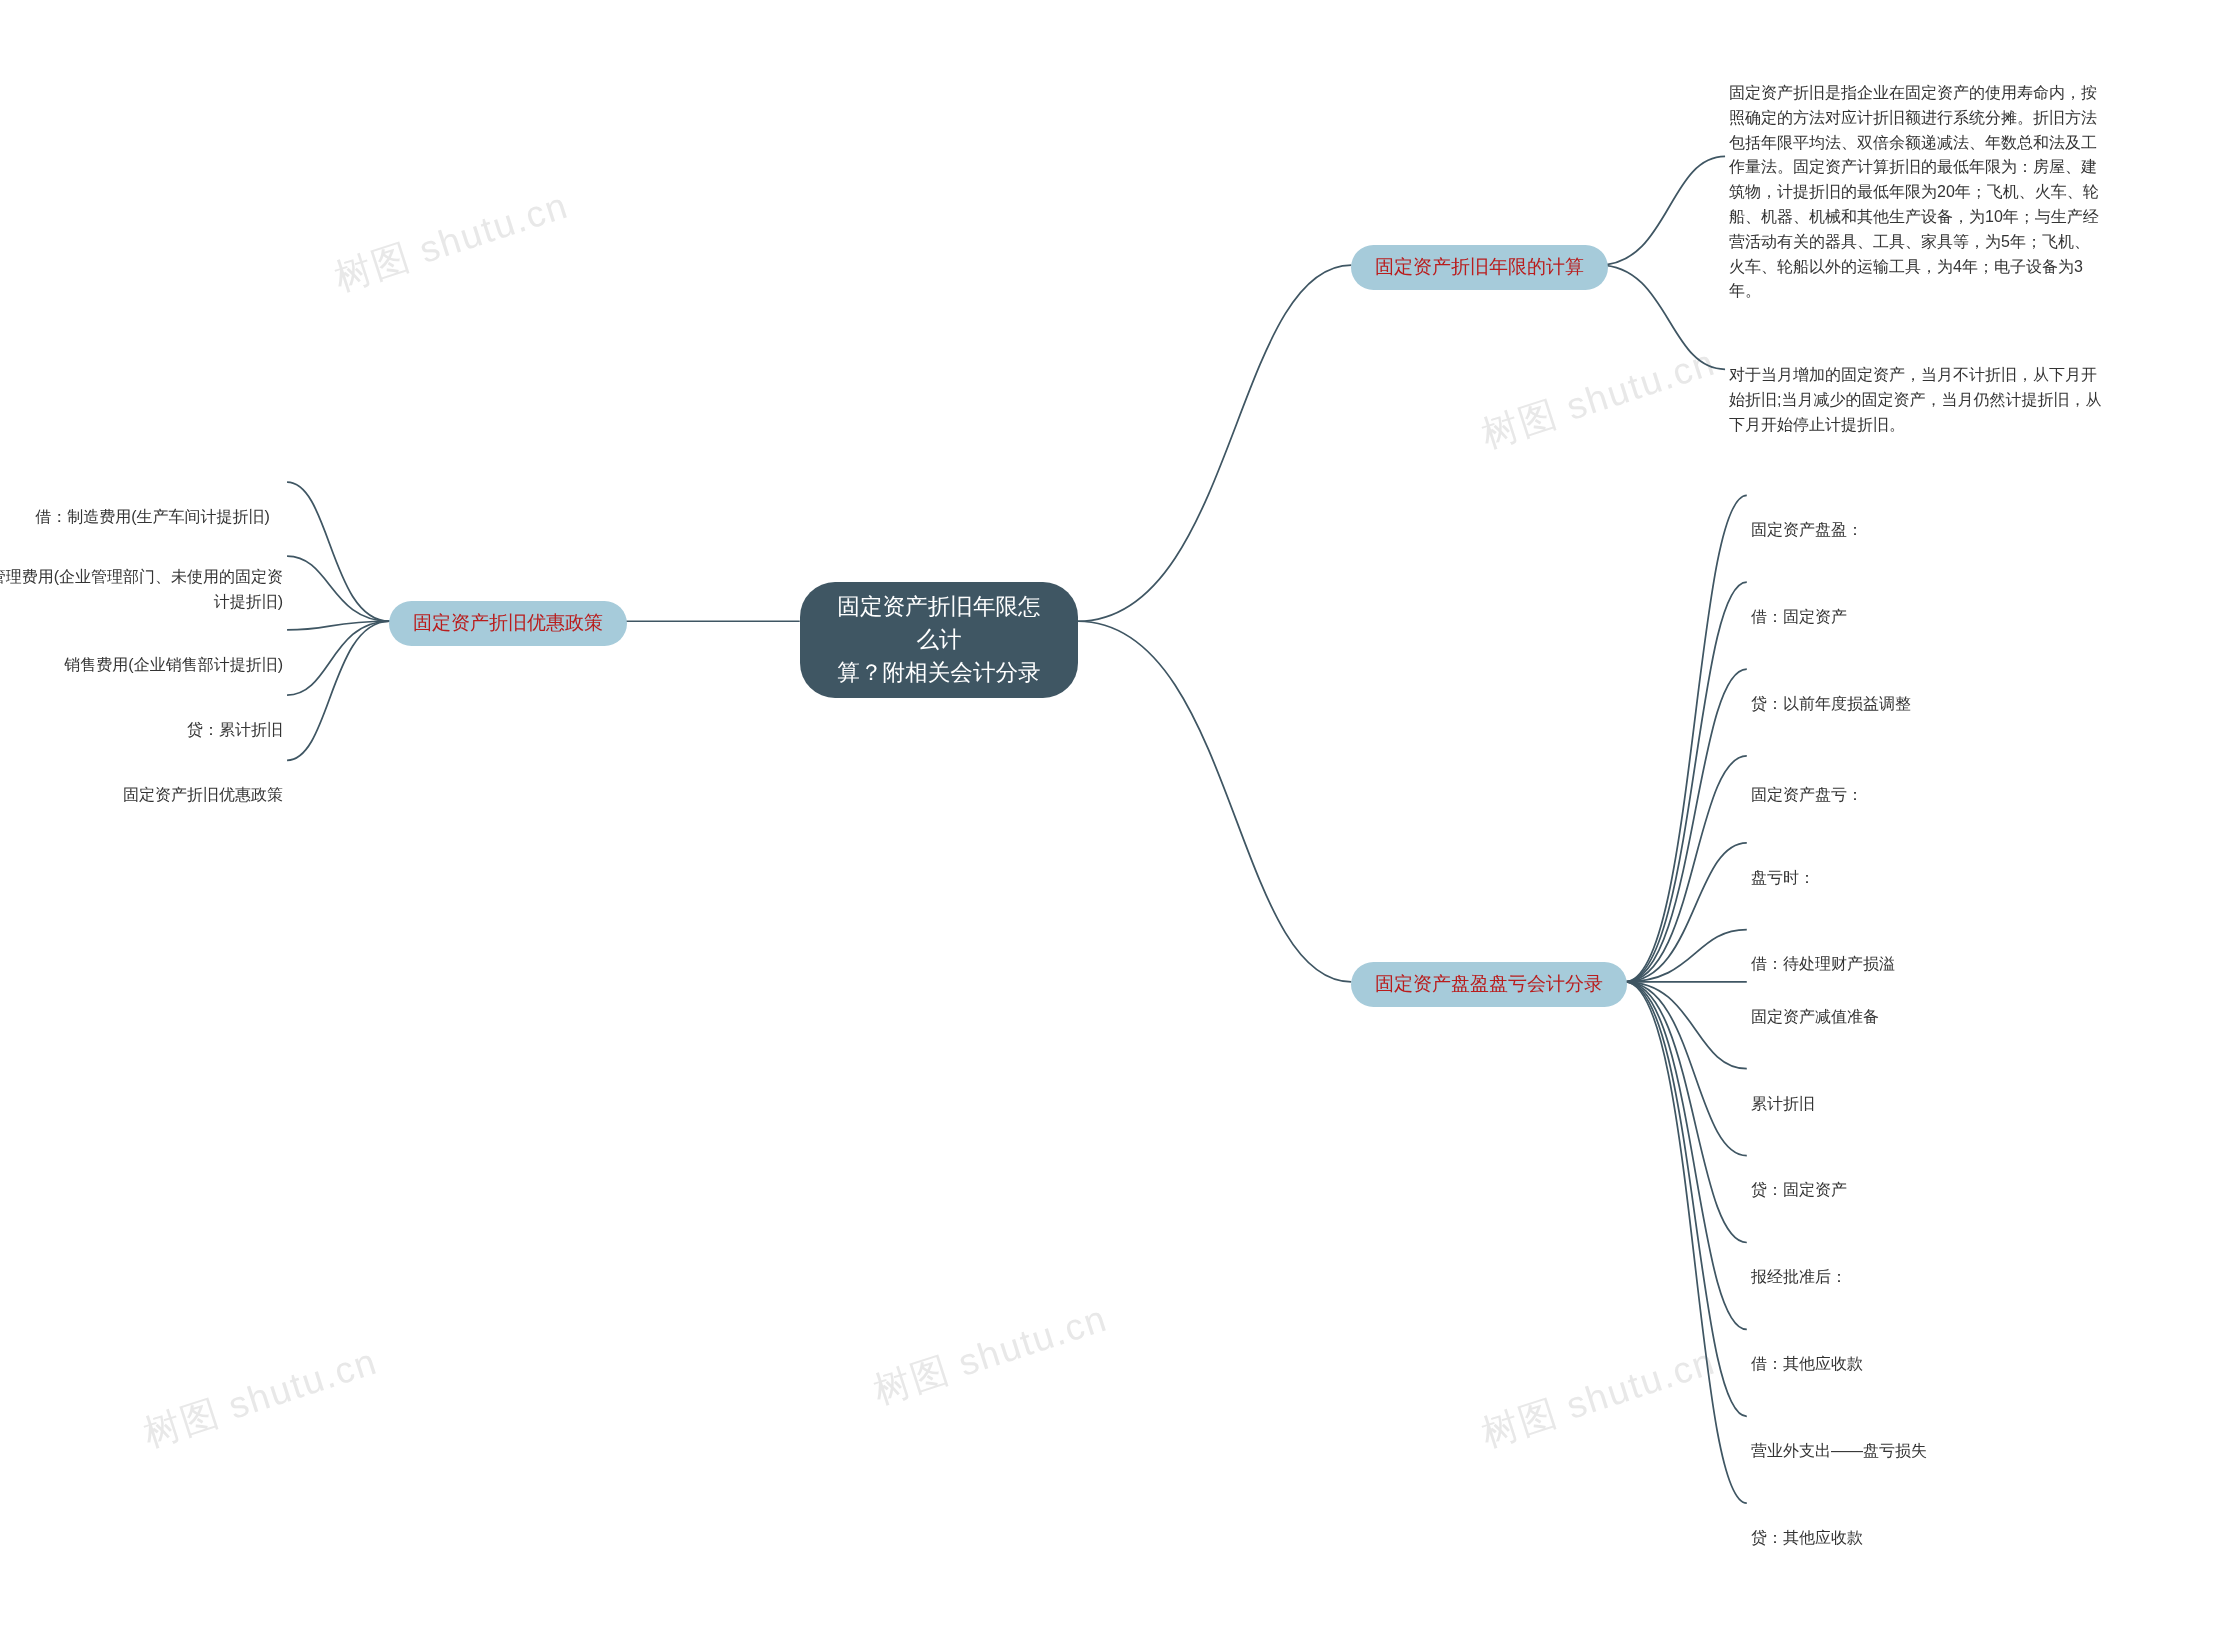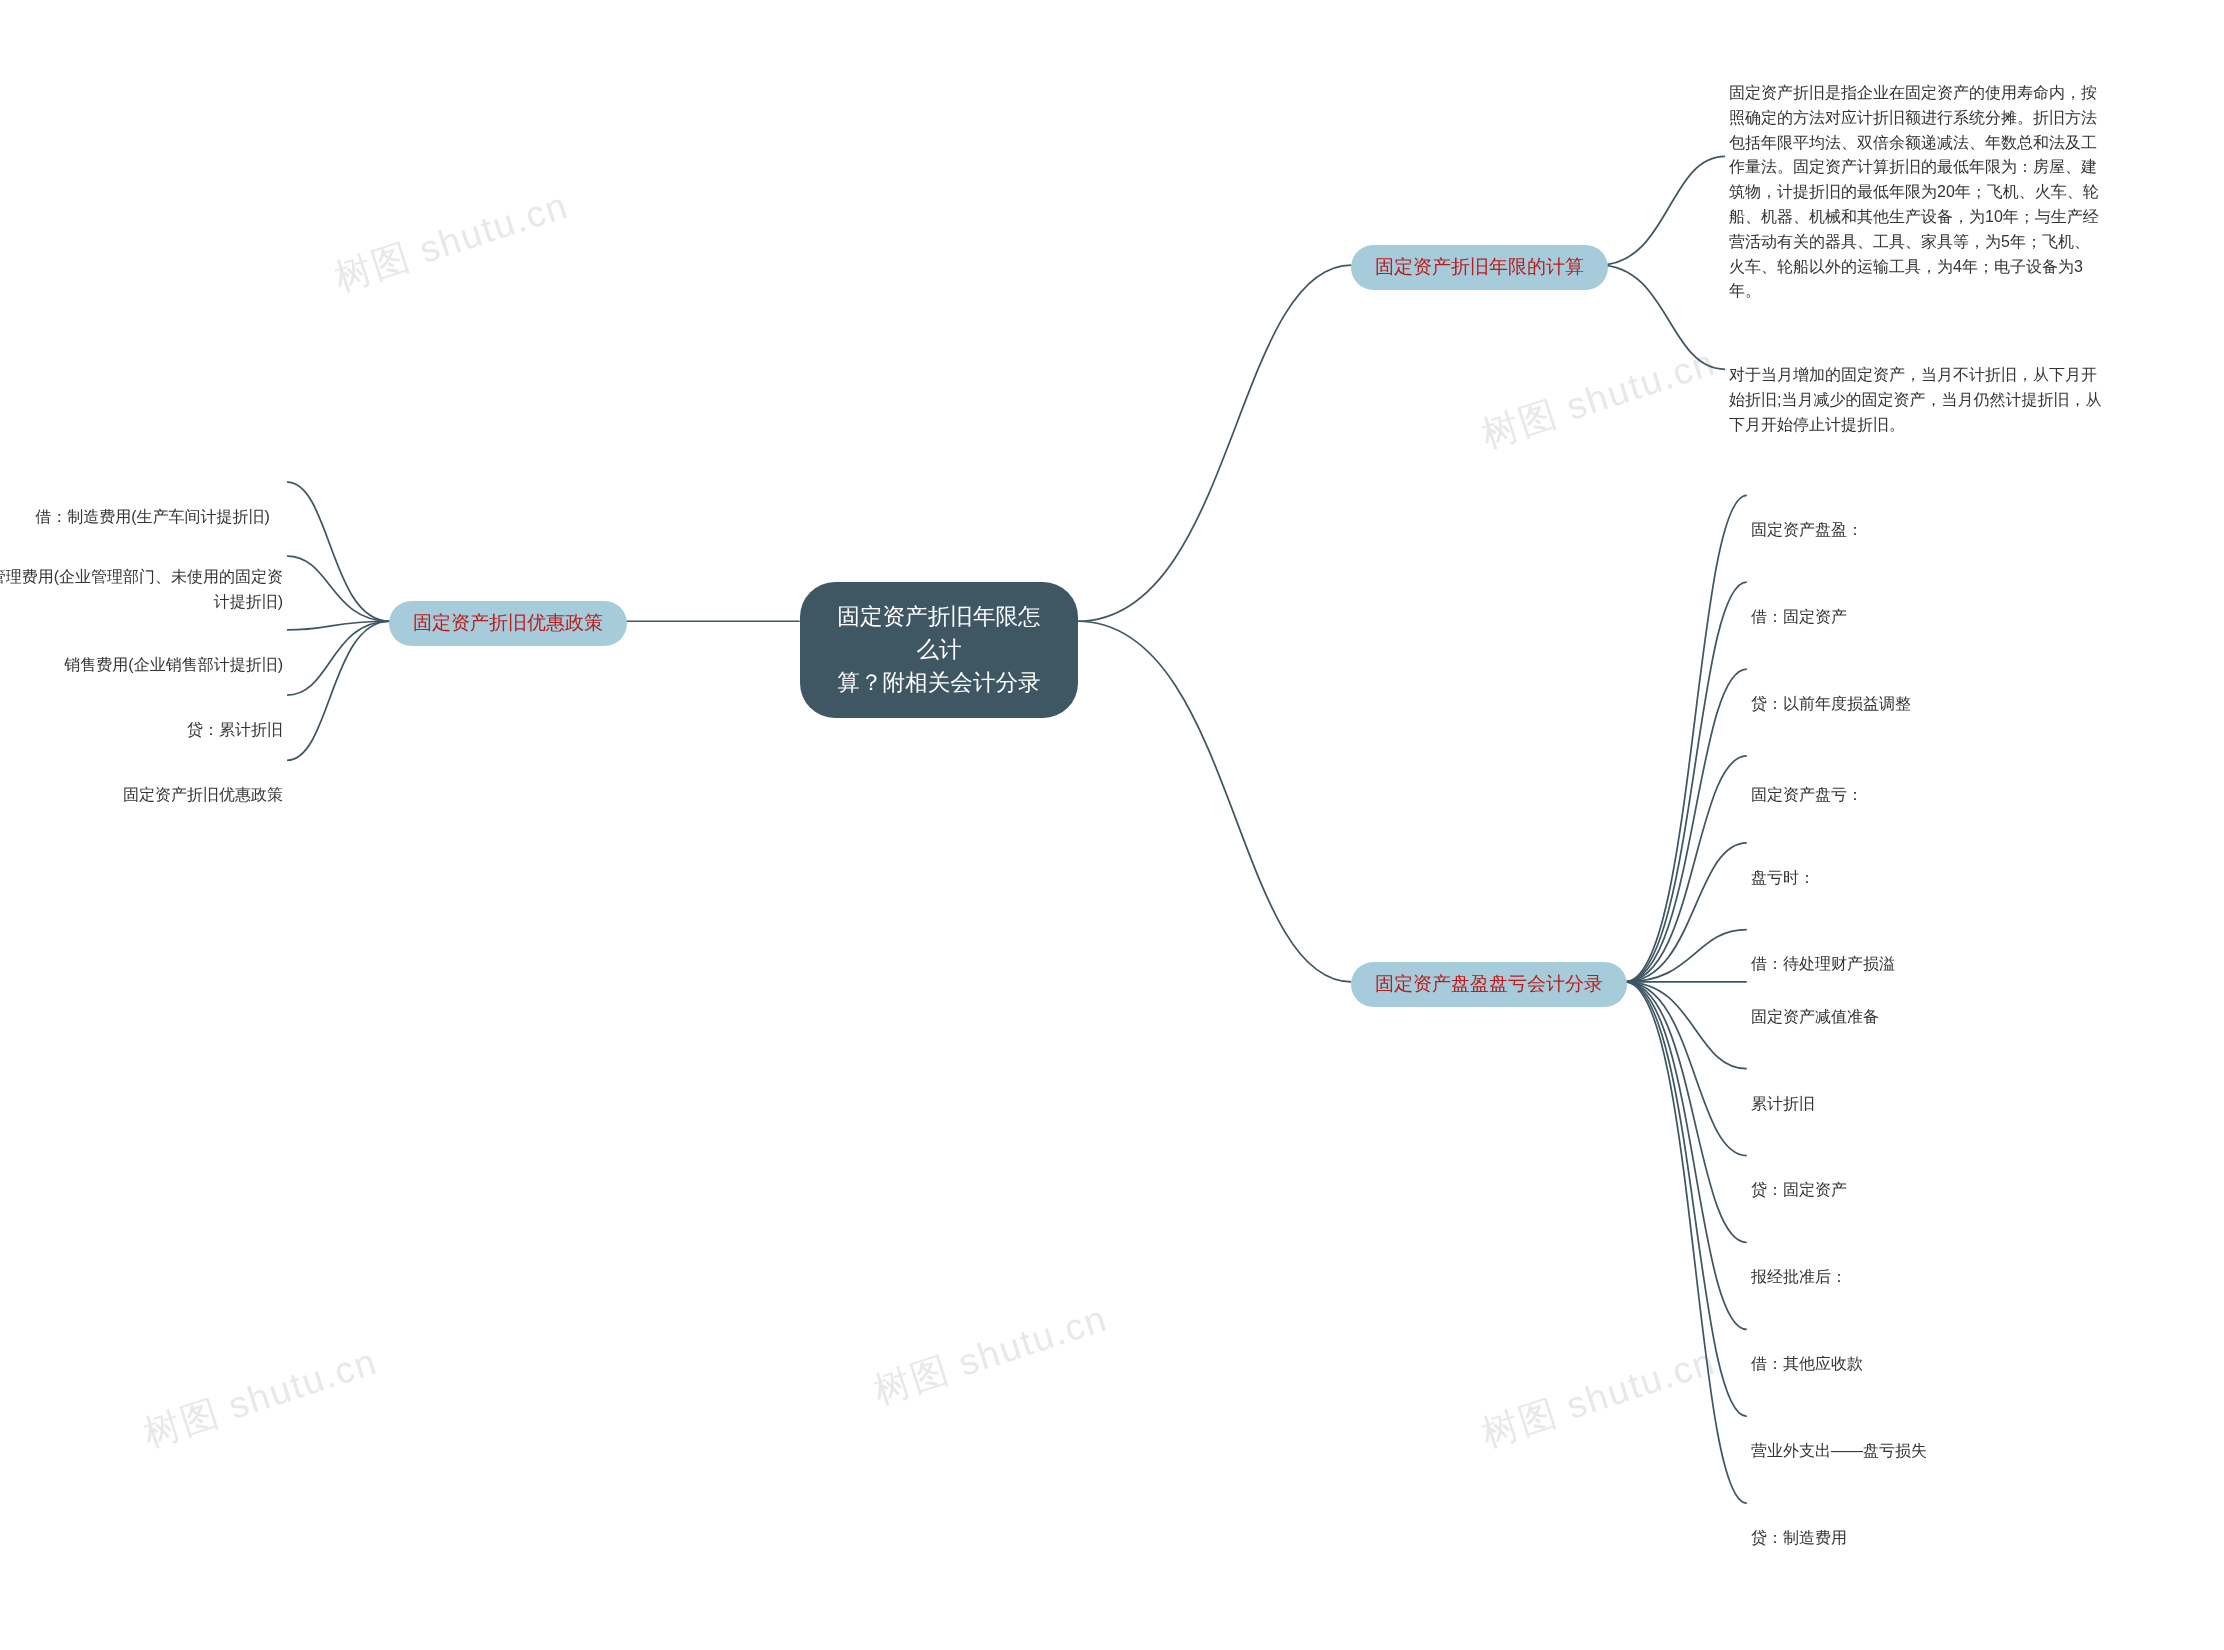--- a/index.html
+++ b/index.html
@@ -22,21 +22,21 @@
     pointer-events: none;
   }
   .node {
     position: absolute;
     box-sizing: border-box;
   }
   .center-node {
     background: #3f5663;
     color: #ffffff;
     border-radius: 35px;
-    padding: 19px 31px;
+    padding: 9px 31px;
     text-align: center;
     line-height: 1.45;
     font-size: 22.6px;
     box-shadow: 0 0 0 rgba(0,0,0,0);
     font-family: Liberation Serif, serif;
   }
   .branch-node {
     background: #a6cbda;
     color: #b91c1c;
     border-radius: 22.6px;
@@ -127,21 +127,21 @@
 <div class="node leaf-node leaf-small" style="left:1751px; top:659px;">贷：以前年度损益调整</div>
 <div class="node leaf-node leaf-small" style="left:1751px; top:750px;">固定资产盘亏：</div>
 <div class="node leaf-node leaf-small" style="left:1751px; top:833px;">盘亏时：</div>
 <div class="node leaf-node leaf-small" style="left:1751px; top:919px;">借：待处理财产损溢</div>
 <div class="node leaf-node leaf-small" style="left:1751px; top:972px;">固定资产减值准备</div>
 <div class="node leaf-node leaf-small" style="left:1751px; top:1059px;">累计折旧</div>
 <div class="node leaf-node leaf-small" style="left:1751px; top:1145px;">贷：固定资产</div>
 <div class="node leaf-node leaf-small" style="left:1751px; top:1232px;">报经批准后：</div>
 <div class="node leaf-node leaf-small" style="left:1751px; top:1319px;">借：其他应收款</div>
 <div class="node leaf-node leaf-small" style="left:1751px; top:1406px;">营业外支出——盘亏损失</div>
-<div class="node leaf-node leaf-small" style="left:1751px; top:1493px;">贷：制造费用</div>
+<div class="node leaf-node leaf-small" style="left:1751px; top:1493px;">贷：其他应收款</div>
 
 <div class="node branch-node" style="left:389px; top:601px;">
   <span>固定资产折旧优惠政策</span>
 </div>
 <div class="node leaf-node" style="right:1942px; top:472px; text-align:center; width:261px;">借：制造费用(生产车间计提折旧)</div>
 <div class="node leaf-node" style="right:1942px; top:532px; text-align:right; width:295px;">管理费用(企业管理部门、未使用的固定资计提折旧)</div>
 <div class="node leaf-node" style="right:1942px; top:620px; text-align:right; width:261px;">销售费用(企业销售部计提折旧)</div>
 <div class="node leaf-node" style="right:1942px; top:685px; text-align:right; width:261px;">贷：累计折旧</div>
 <div class="node leaf-node" style="right:1942px; top:750px; text-align:right; width:261px;">固定资产折旧优惠政策</div>
 

